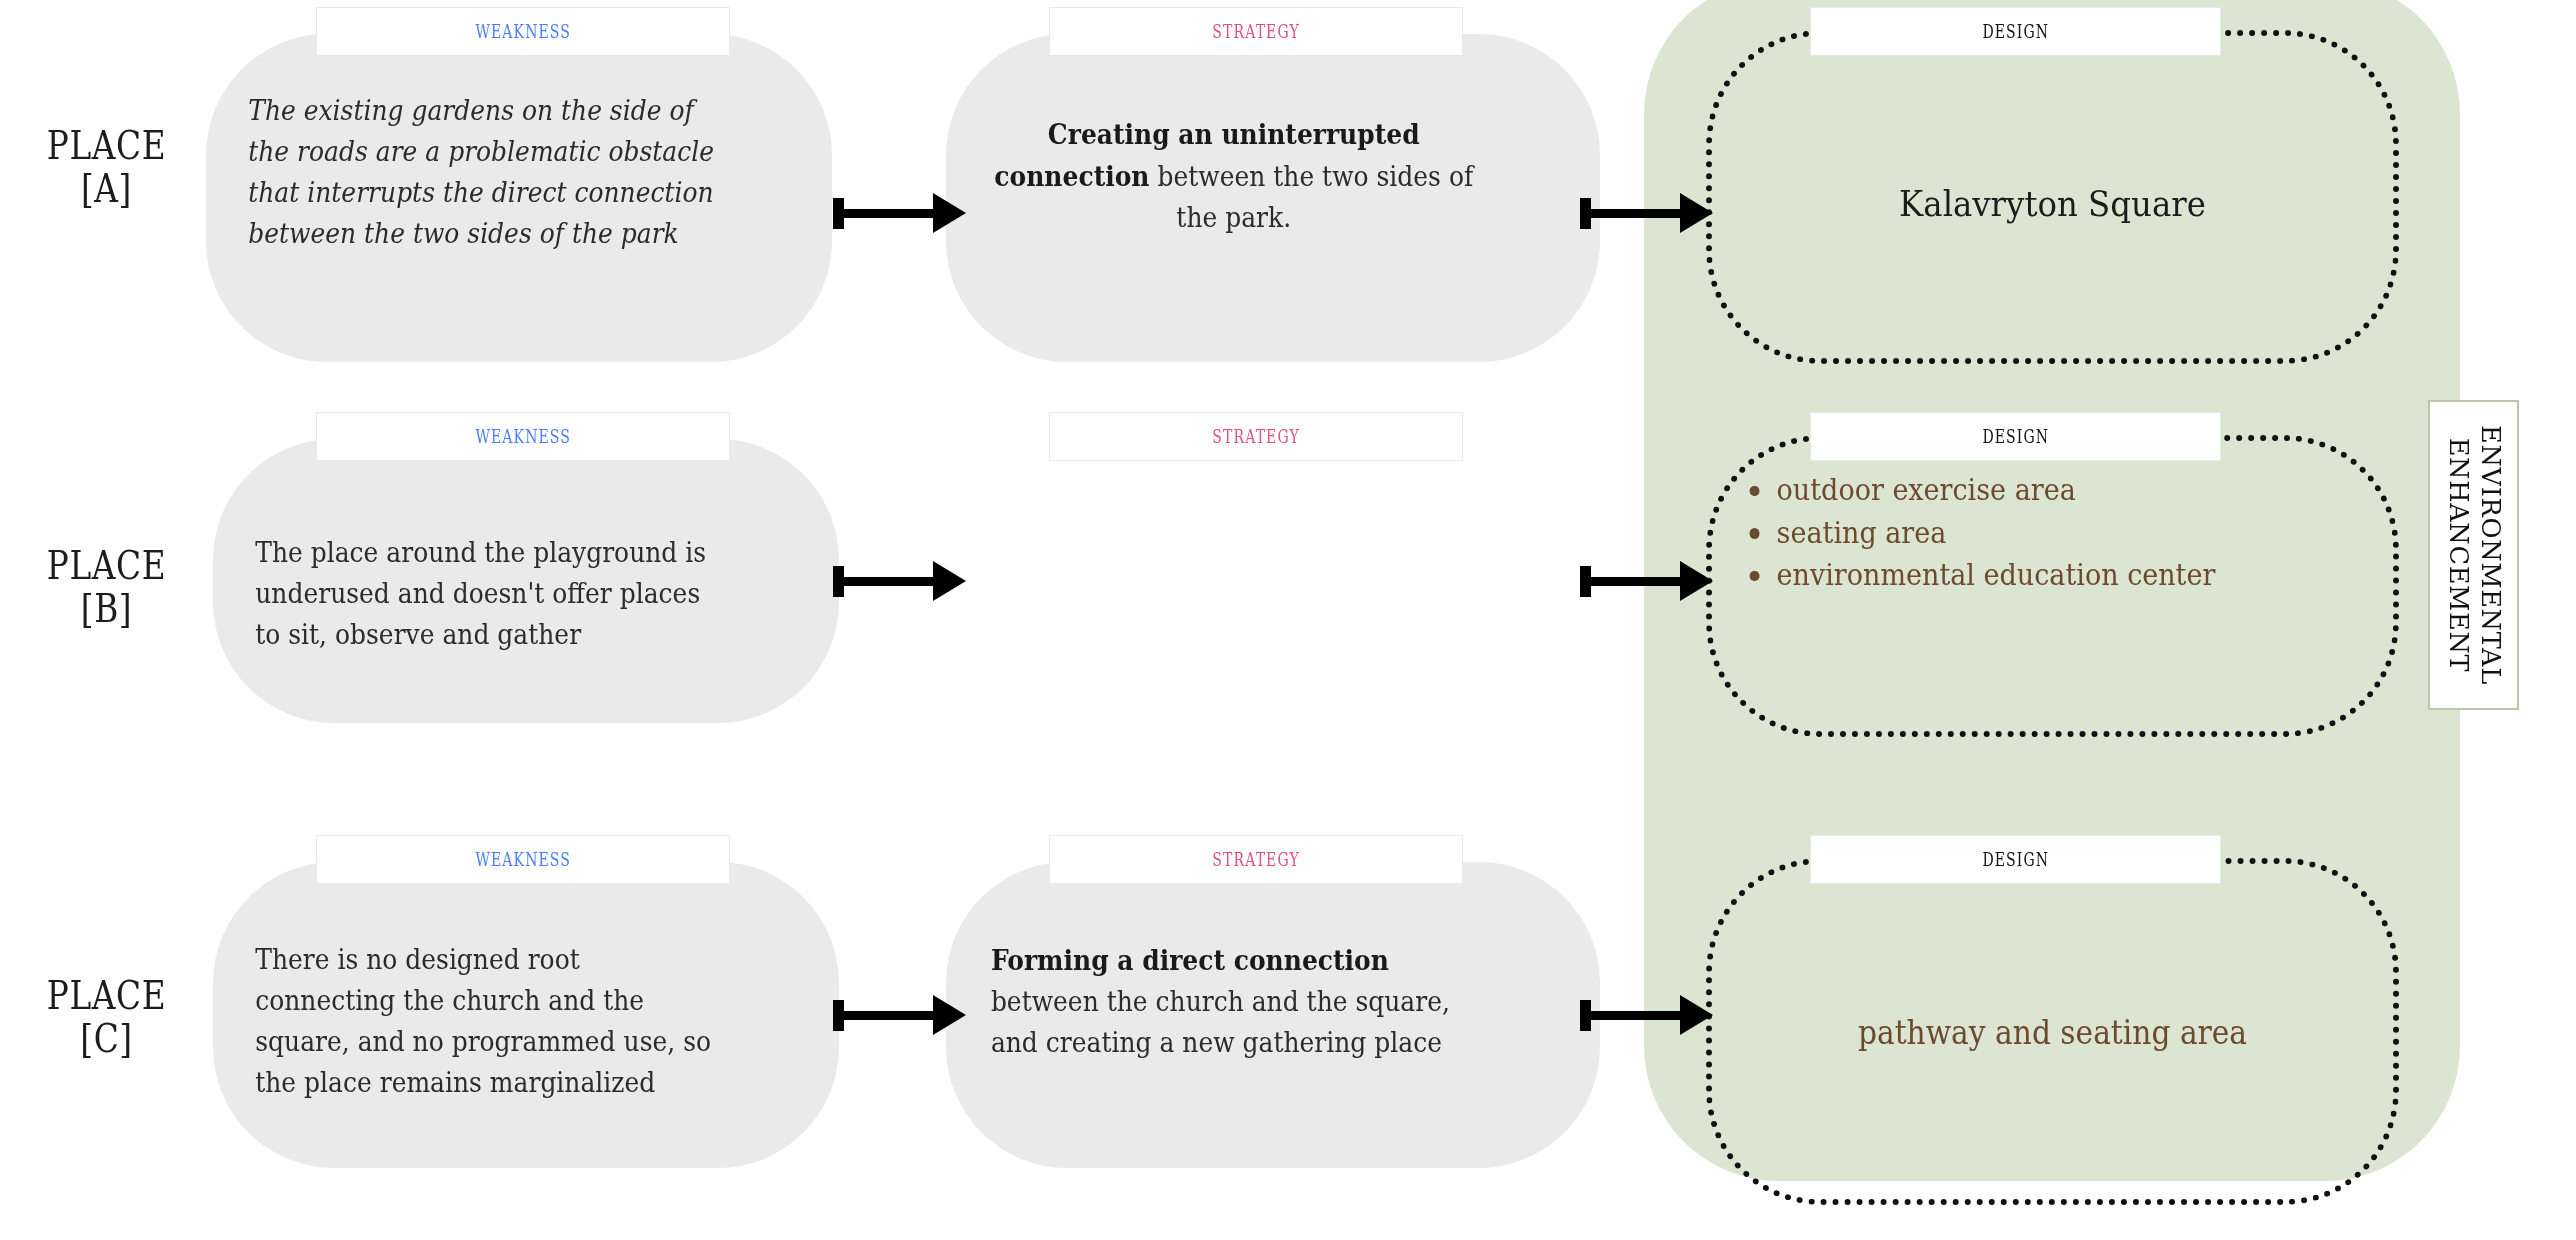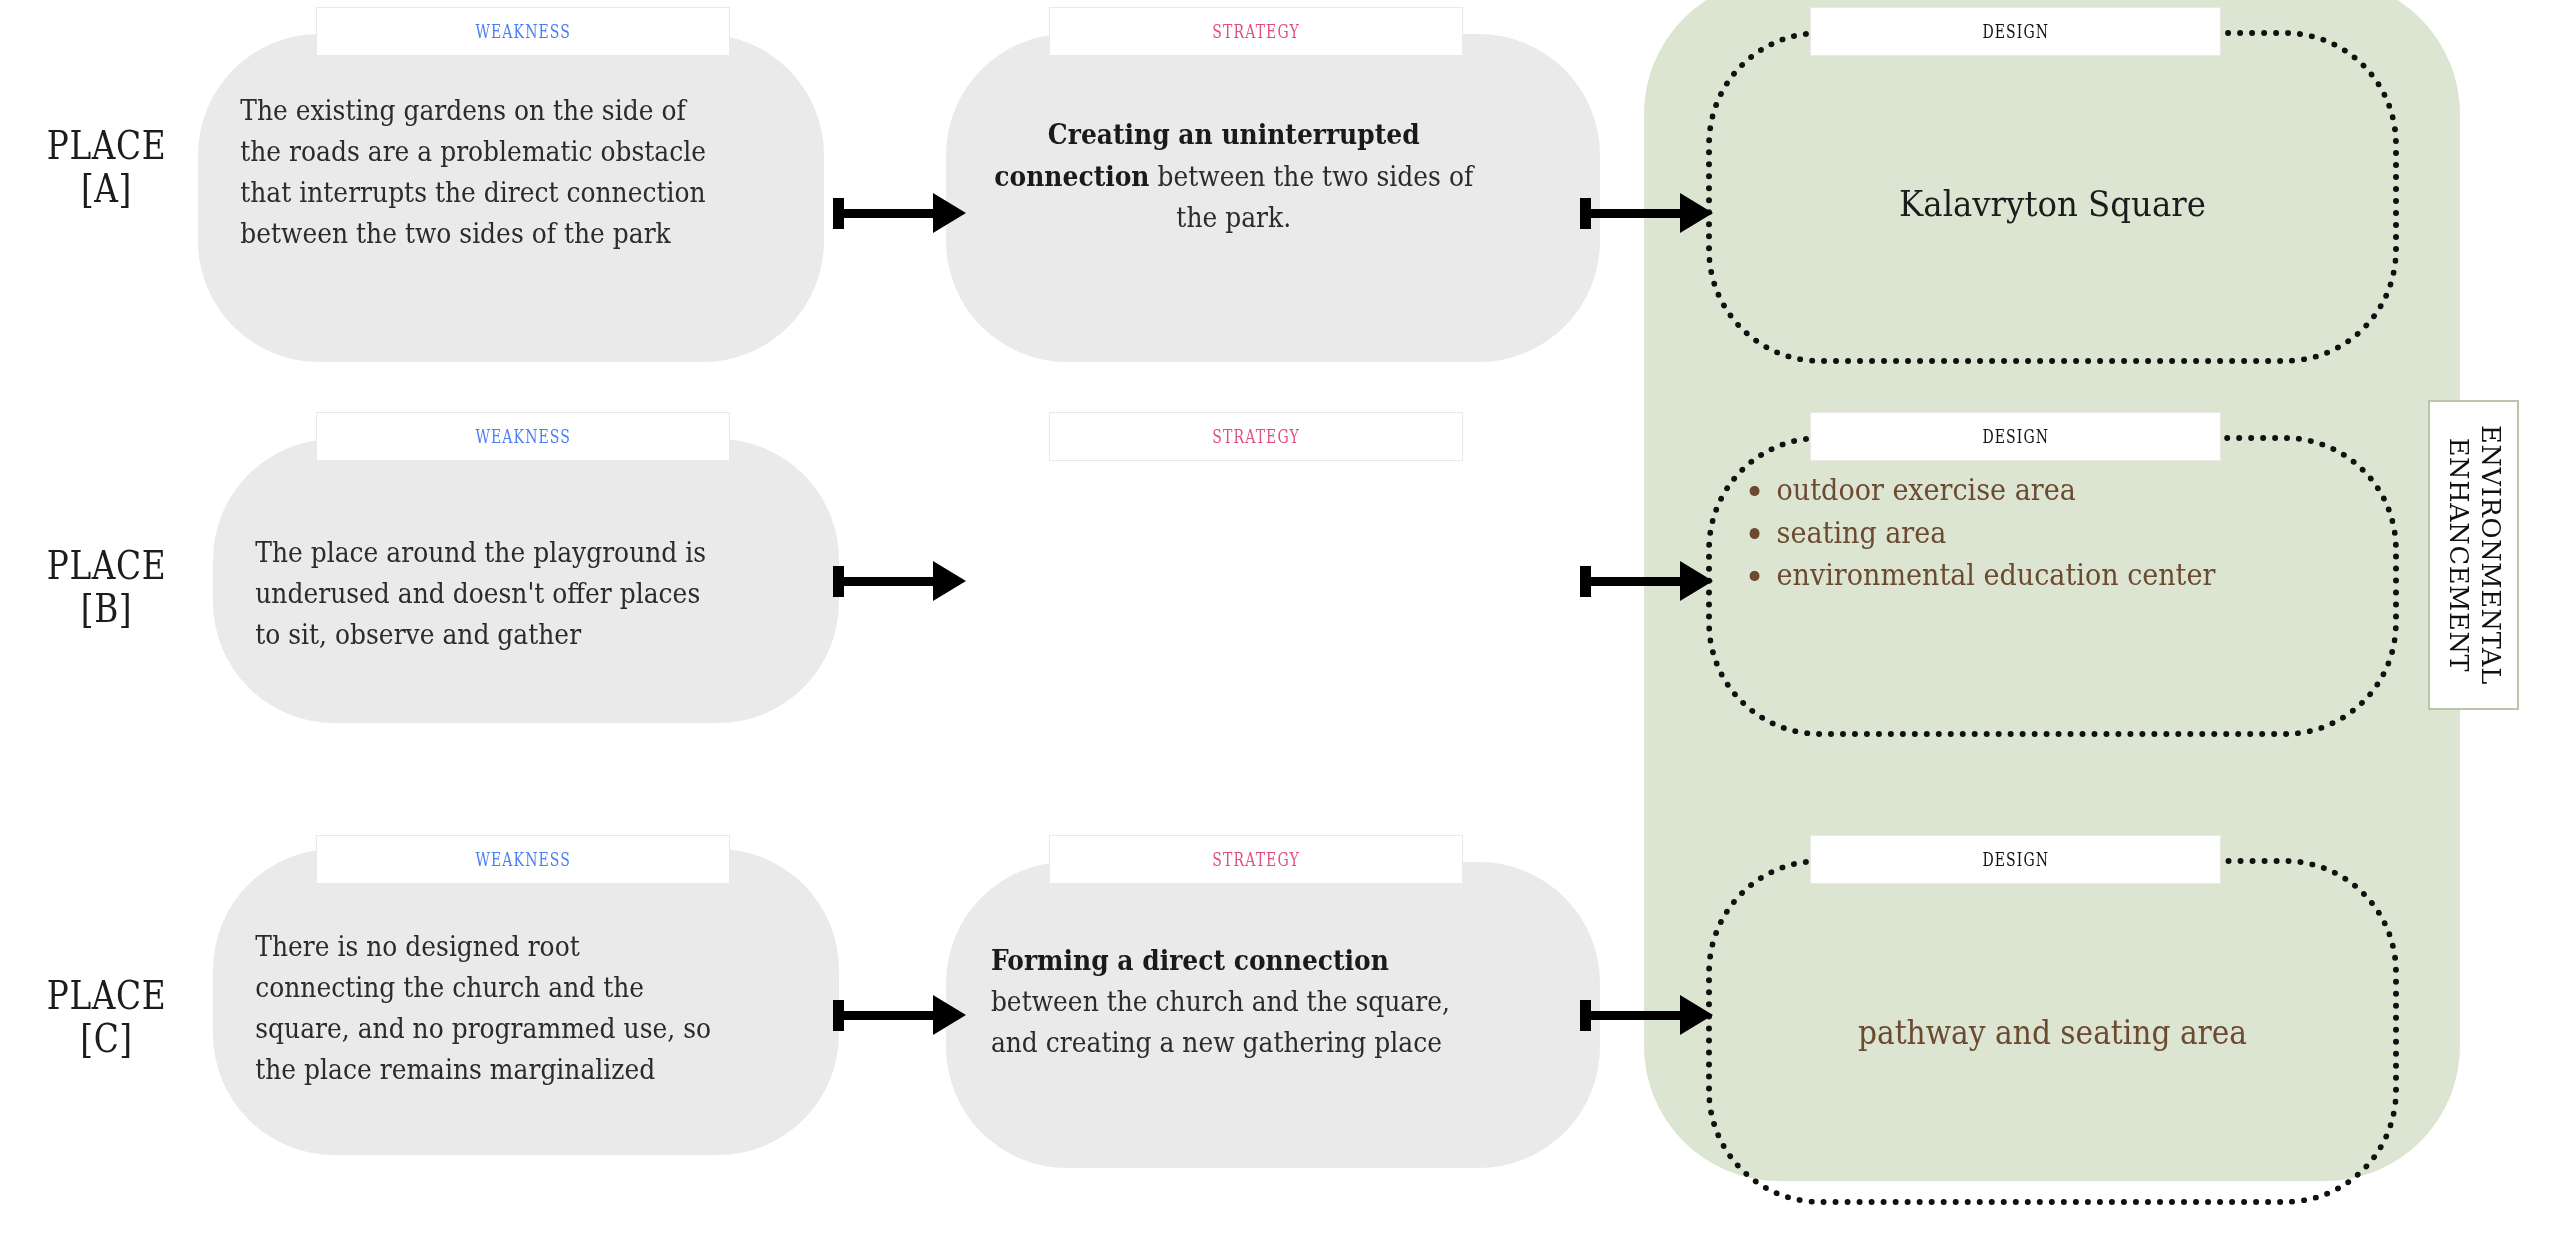--- a/index.html
+++ b/index.html
@@ -98,21 +98,21 @@
 
 <div id="green-panel"></div>
 
 <div class="row" id="row-0">
 
   <div class="place-label" style="top:124px;">
     <span class="pl-line">PLACE</span>
     <span class="pl-line">[A]</span>
   </div>
 
-  <div class="capsule" style="left:198px;top:34px;width:626px;height:328px;">
+  <div class="capsule" style="left:206px;top:34px;width:626px;height:328px;font-style:italic;">
     <div class="capsule-body" style="top:57px;padding:0 48px;">The existing gardens on the side of the roads are a problematic obstacle that interrupts the direct connection between the two sides of the park</div>
   </div>
   <div class="tab tab-weakness" style="left:316px;top:7.1px;width:412px;">
     <span>WEAKNESS</span>
   </div>
 
   <div class="arrow" style="left:833px;top:198px;width:135px;">
     <div class="tail-bar"></div>
     <div class="shaft" style="width:94px;"></div>
     <div class="head" style="left:100px;"></div>
@@ -180,21 +180,21 @@
   </div>
 </div>
 
 <div class="row" id="row-2">
 
   <div class="place-label" style="top:146px;">
     <span class="pl-line">PLACE</span>
     <span class="pl-line">[C]</span>
   </div>
 
-  <div class="capsule" style="left:213px;top:21px;width:626px;height:306px;">
+  <div class="capsule" style="left:213px;top:34px;width:626px;height:306px;">
     <div class="capsule-body" style="top:78px;padding:0 48px;">There is no designed root connecting the church and the square, and no programmed use, so the place remains marginalized</div>
   </div>
   <div class="tab tab-weakness" style="left:316px;top:7.1px;width:412px;">
     <span>WEAKNESS</span>
   </div>
 
   <div class="arrow" style="left:833px;top:172px;width:135px;">
     <div class="tail-bar"></div>
     <div class="shaft" style="width:94px;"></div>
     <div class="head" style="left:100px;"></div>

